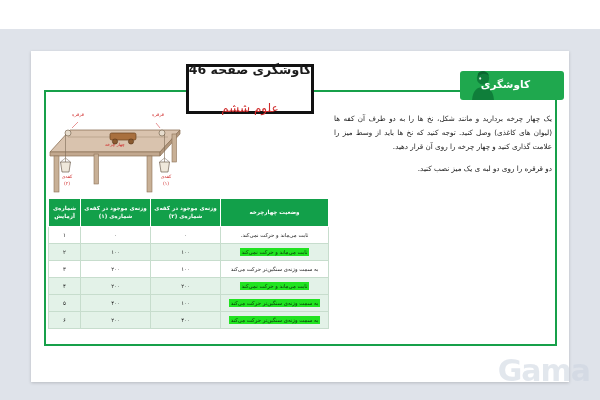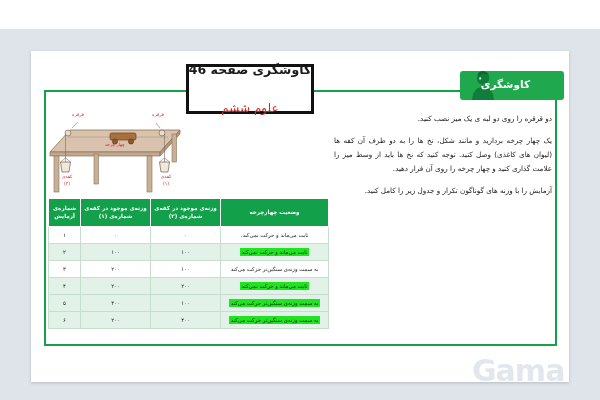--- a/index.html
+++ b/index.html
@@ -200,20 +200,21 @@
 
   
   .watermark {
     position: absolute;
     left: 472px;
     top: 350px;
     width: 118px;
     height: 42px;
     z-index: 9;
     opacity: 0.55;
+    text-align: right;
   }
   .wm-text {
     font-size: 30px;
     font-weight: bold;
     color: #ccd4e0;
     letter-spacing: -1px;
     font-family: "DejaVu Sans", sans-serif;
     line-height: 42px;
     direction: ltr;
   }
@@ -342,22 +343,21 @@
             <td class="status"><span class="hl">به سمت وزنه‌ی سنگین‌تر حرکت می‌کند</span></td>
             <td class="num">۴۰۰</td>
             <td class="num">۲۰۰</td>
             <td class="num">۶</td>
           </tr>
         </tbody>
     </table>
   </div>
 
   <div class="prose">
+    <p>یک چهار چرخه برداريد و مانند شکل، نخ ها را به دو طرف آن کفه ها (لیوان های کاغذی) وصل کنید. توجه کنید که نخ ها باید از وسط میز را علامت گذاری کنید و چهار چرخه را روی آن قرار دهید.</p>
     <p>دو قرقره را روی دو لبه ی یک میز نصب کنید.</p>
-    <p>یک چهار چرخه برداريد و مانند شکل، نخ ها را به دو طرف آن کفه ها (لیوان های کاغذی) وصل کنید. توجه کنید که نخ ها باید از وسط میز را علامت گذاری کنید و چهار چرخه را روی آن قرار دهید.</p>
-    <p>آزمایش را با وزنه های گوناگون تکرار و جدول زیر را کامل کنید.</p>
   </div>
 
   <div class="watermark">
     <div class="wm-text">Gama</div>
   </div>
 
 </div>
 
 </body></html>

